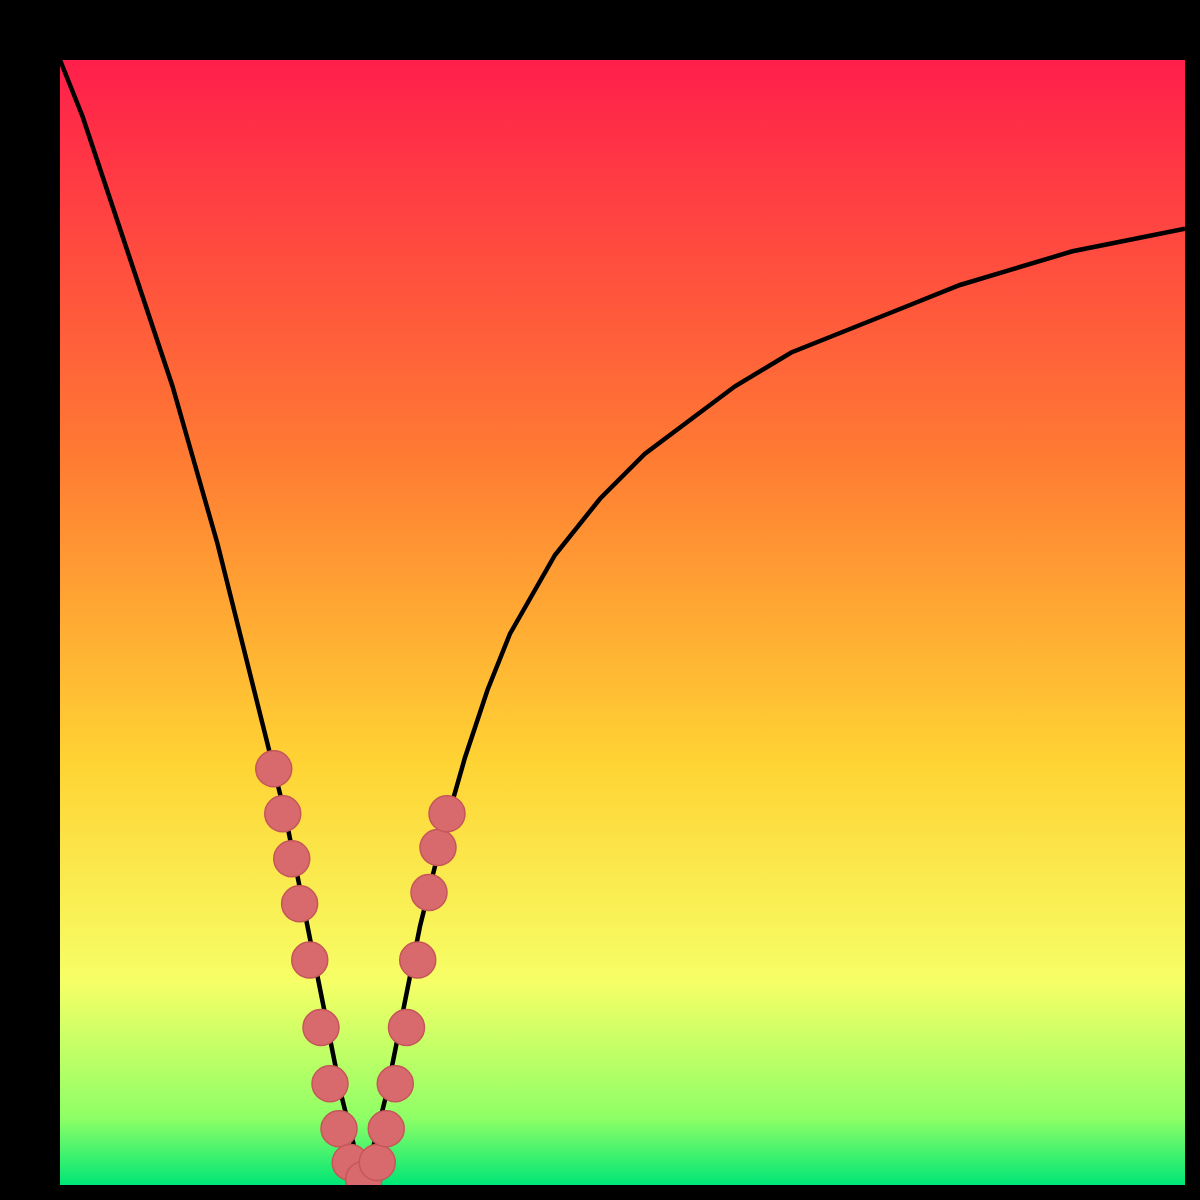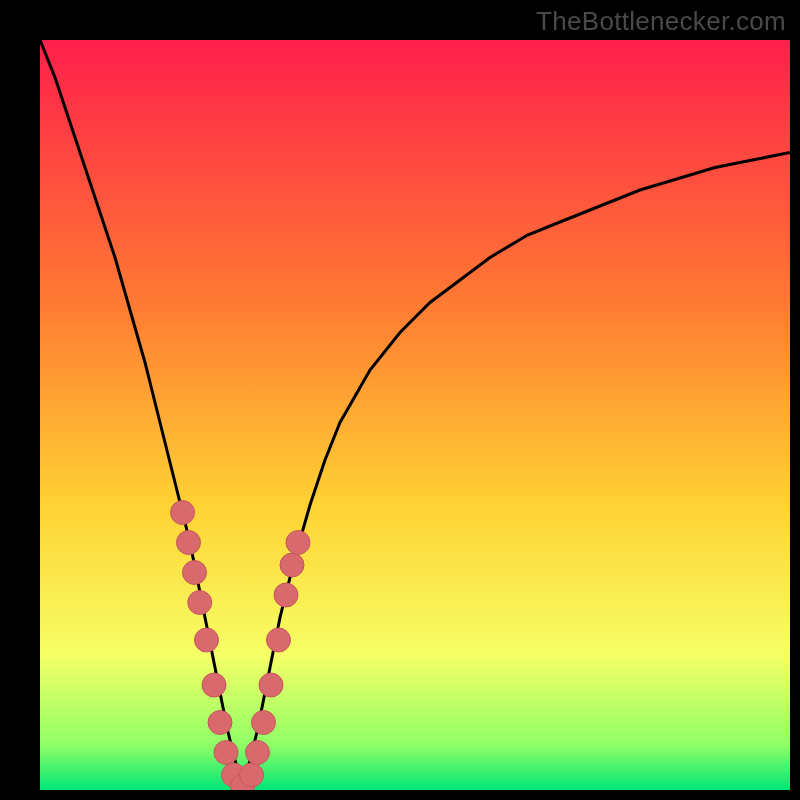--- a/index.html
+++ b/index.html
@@ -35,21 +35,20 @@
     height: 750px;
   }
   .plot svg {
     display: block;
   }
 </style>
 </head>
 <body>
 
 <div class="frame">
-  <div class="watermark">TheBottlenecker.com</div>
   <div class="plot">
     <svg id="chart-svg" width="750" height="750" viewBox="0 0 750 750">
       <defs>
         <linearGradient id="bg-grad" x1="0" y1="0" x2="0" y2="1">
           <stop id="g0" offset="0%" stop-color="#ff1f4b"></stop>
           <stop id="g1" offset="35%" stop-color="#ff7a33"></stop>
           <stop id="g2" offset="62%" stop-color="#ffd233"></stop>
           <stop id="g3" offset="82%" stop-color="#f6ff66"></stop>
           <stop id="g4" offset="94%" stop-color="#8fff66"></stop>
           <stop id="g5" offset="100%" stop-color="#00e676"></stop>

